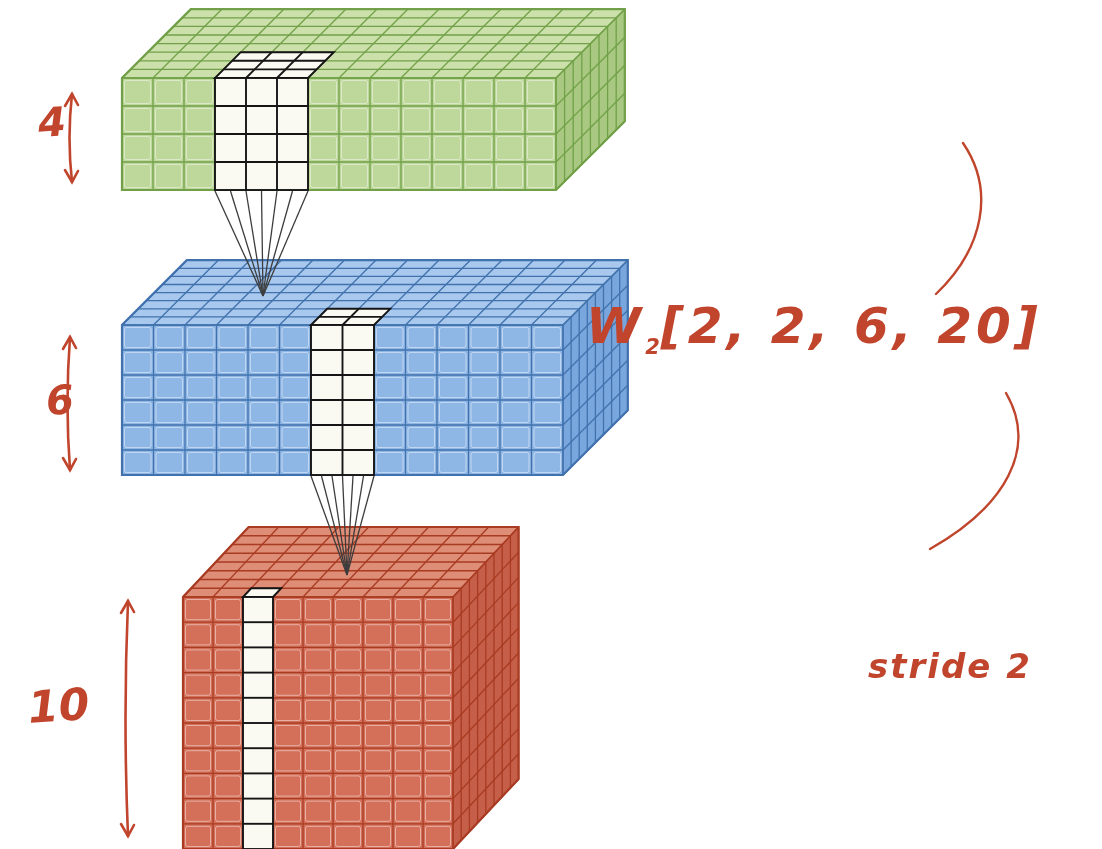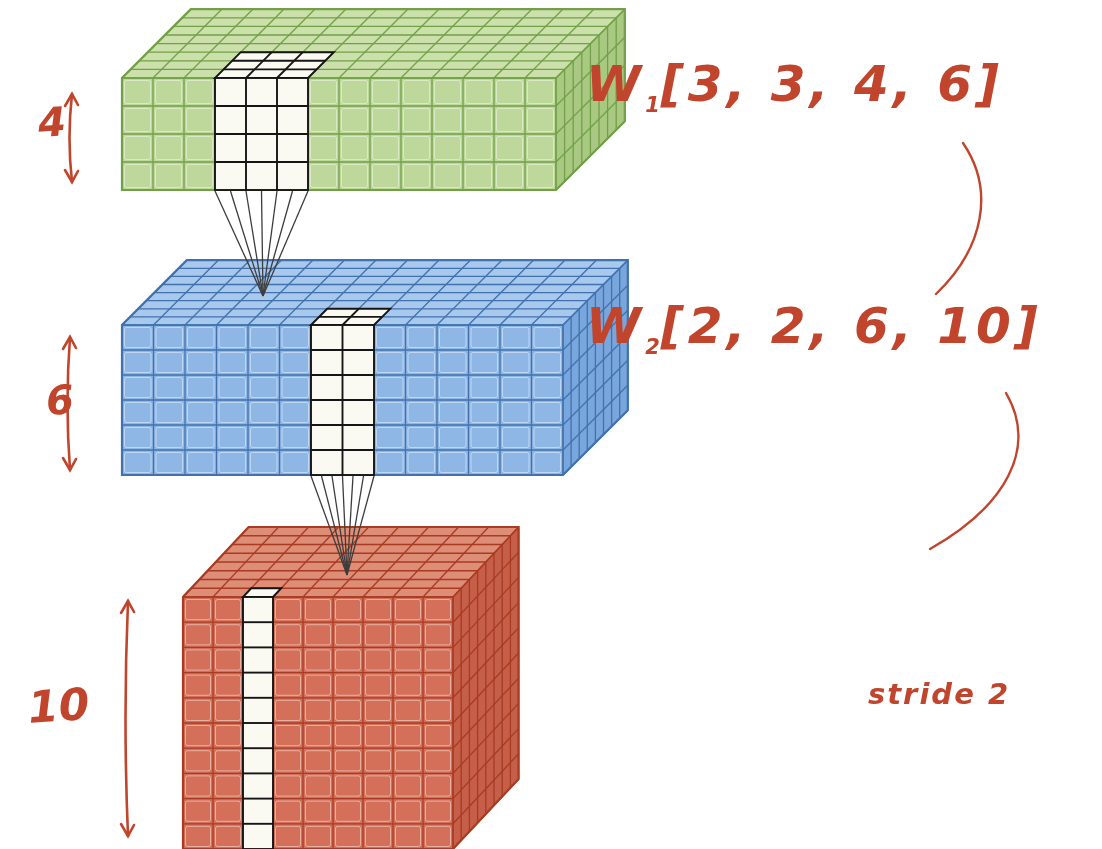--- a/index.html
+++ b/index.html
@@ -15,21 +15,21 @@
   }
   .dim-label.big{font-size:44px;}
   .formula{
     position:absolute;font-style:italic;font-weight:bold;
     font-size:50px;color:var(--ann,#c0452c);line-height:1.3;
     letter-spacing:4px;white-space:nowrap;
   }
   .formula sub{font-size:0.42em;letter-spacing:1px;}
   .stride-label{
     position:absolute;font-style:italic;font-weight:bold;
-    font-size:29px;color:var(--ann,#c0452c);letter-spacing:2px;margin-top:31px;
+    font-size:34px;color:var(--ann,#c0452c);letter-spacing:2px;
   }
 </style>
 </head>
 <body>
 
 <div id="stage">
 
   <svg id="diagram" width="1102" height="849" viewBox="0 0 1102 849">
       <g>
         <polygon points="122,78 556,78 624.8,9.200000000000003 190.8,9.200000000000003" fill="#cce0ab"></polygon>
@@ -547,20 +547,19 @@
         <path d="M 1006 393 C 1038 448 1006 506 930 549"></path>
       </g>
     </svg>
 
   <div class="dim-label" style="left:38px;top:102px;">4</div>
 
   <div class="dim-label" style="left:46px;top:380px;">6</div>
 
   <div class="dim-label big" style="left:28px;top:684px;">10</div>
 
-  <div class="formula" style="left:586px;top:52px;"><span>W</span><sub>1</sub><span>[3, 3, 4, 6]</span></div>
-
-  <div class="formula" style="left:586px;top:294px;"><span>W</span><sub>2</sub><span>[2, 2, 6, 10]</span></div>
+
+  <div class="formula" style="left:586px;top:294px;"><span>W</span><sub>2</sub><span>[2, 2, 6, 20]</span></div>
 
 
   <div class="stride-label" style="left:868px;top:646px;">stride 2</div>
 
 </div>
 
 </body></html>

